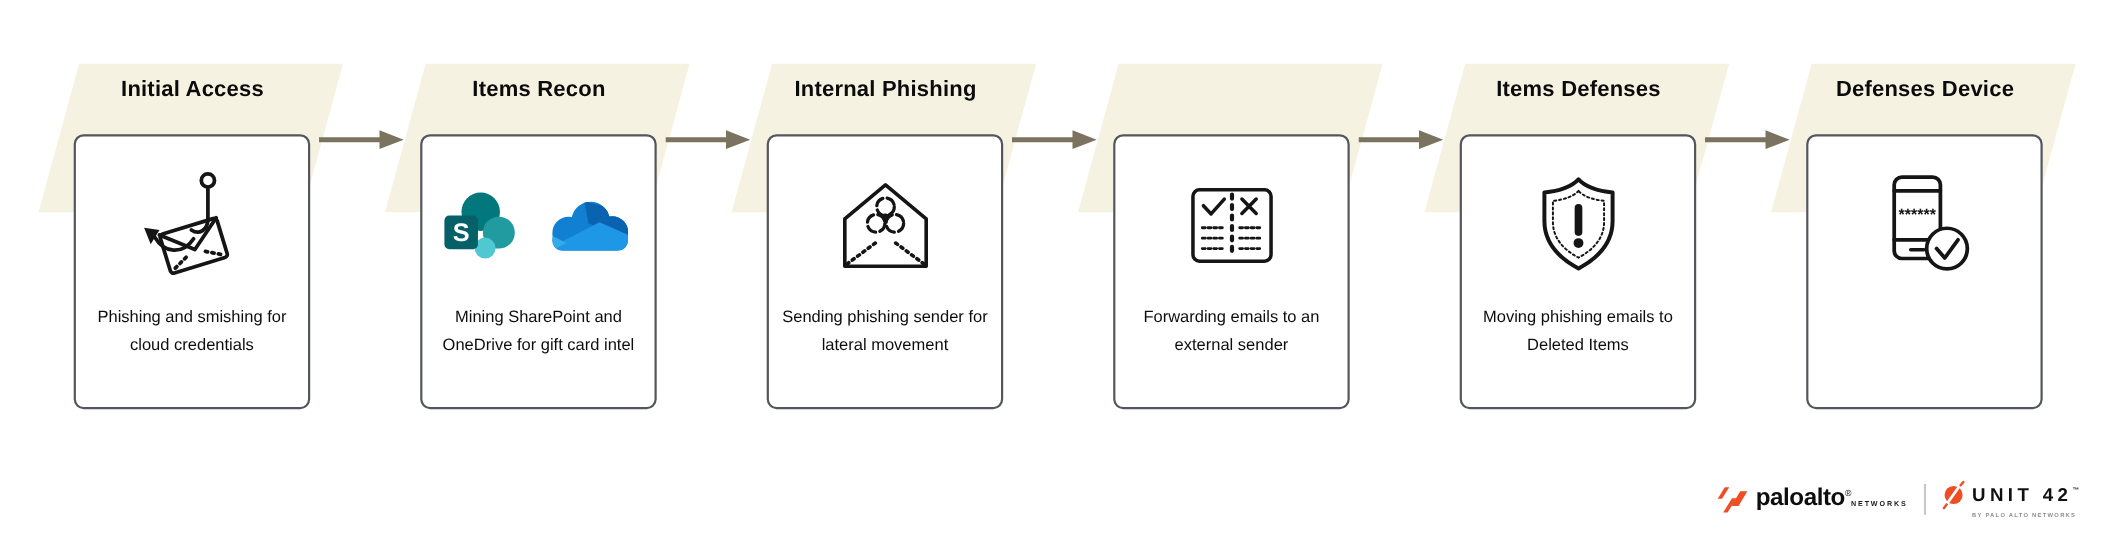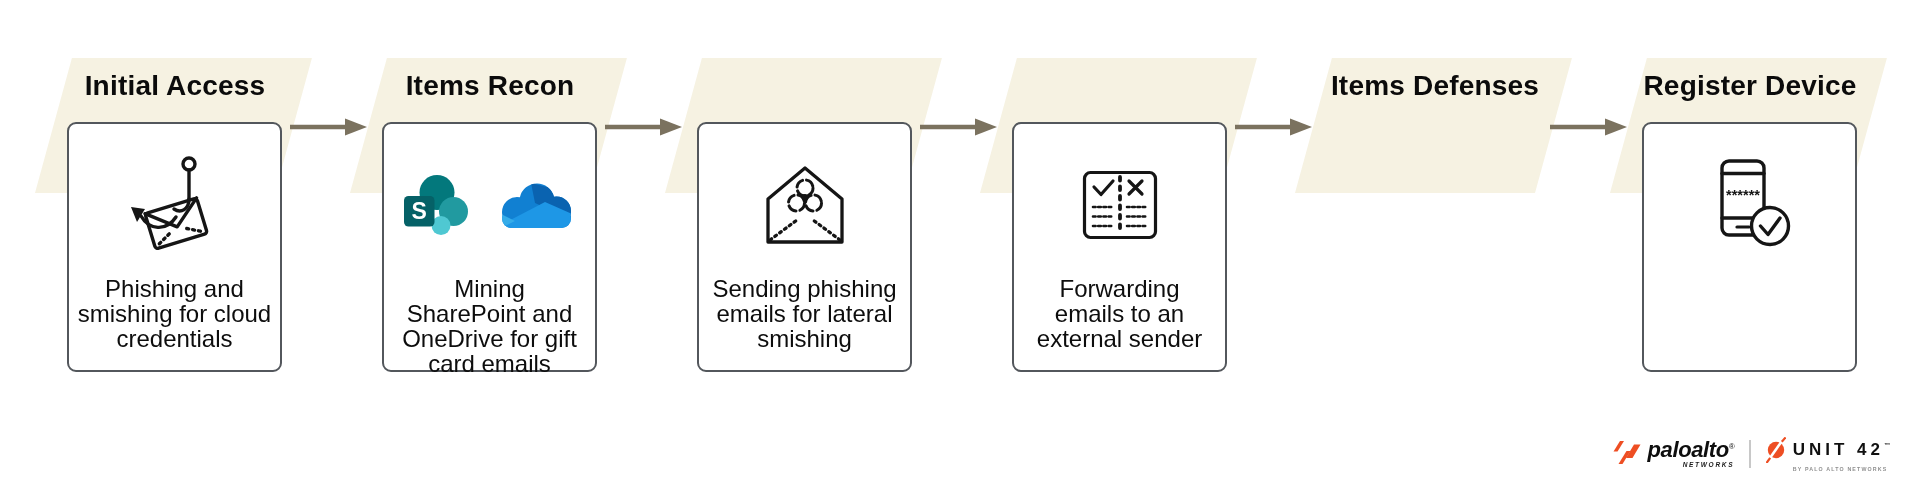--- a/index.html
+++ b/index.html
@@ -7,45 +7,45 @@
     position:relative;width:1920px;height:492px;background:#ffffff;
     font-family:"Liberation Sans", sans-serif;overflow:hidden;
   }
   .stage{position:absolute;top:0;width:315px;height:400px;}
   .para{
     position:absolute;left:35px;top:58px;width:240px;height:135px;
     background:#f6f2e2;transform:skewX(-15.3deg);transform-origin:bottom left;
   }
   .stage-title{
     position:absolute;left:55px;top:70px;width:240px;text-align:center;
-    font-size:28px;font-weight:bold;color:#0b0b0b;letter-spacing:.2px;
+    font-size:20px;font-weight:bold;color:#0b0b0b;letter-spacing:.2px;
   }
   .card{
     position:absolute;left:67px;top:122px;width:215px;height:250px;
     background:#ffffff;border:2px solid #53575c;border-radius:9px;box-sizing:border-box;
   }
   .icon-box{
     position:absolute;top:14px;left:0;right:0;height:134px;
     display:flex;align-items:center;justify-content:center;gap:12px;
   }
   .desc{
     position:absolute;top:152px;left:8px;right:8px;text-align:center;
-    font-size:24px;line-height:25px;color:#0d0d0d;
+    font-size:15px;line-height:25px;color:#0d0d0d;
   }
   .arrow{position:absolute;top:118px;left:290px;width:77px;height:18px;}
   .arrow line{stroke:#7b725f;stroke-width:4.6px;}
   .arrow polygon{fill:#7b725f;}
 
   
   .footer{
     position:absolute;right:30px;bottom:14px;height:48px;
     display:flex;align-items:center;gap:15px;
   }
   .pan-logo{display:flex;align-items:flex-start;gap:6px;}
-  .pan-text{display:flex;flex-direction:column;align-items:flex-end;line-height:1;font-style:italic;}
+  .pan-text{display:flex;flex-direction:row;align-items:flex-end;line-height:1;}
   .pan-word{font-size:22px;font-weight:bold;color:#0e0e0e;letter-spacing:-.4px;}
   .pan-reg{font-size:8px;vertical-align:8px;font-weight:normal;}
   .pan-sub{font-size:6.5px;font-weight:bold;letter-spacing:1.7px;color:#1a1a1a;margin-top:1px;}
   .logo-divider{width:1.5px;height:28px;background:#c8c8c8;}
   .u42{display:flex;flex-direction:column;}
   .u42-row{display:flex;align-items:center;gap:7px;}
   .u42-word{font-size:17px;font-weight:800;letter-spacing:4px;color:#101010;white-space:nowrap;}
   .u42-tm{font-size:6px;vertical-align:8px;letter-spacing:0;}
   .u42-tag{font-size:5.3px;font-weight:bold;letter-spacing:1.15px;color:#8f8f8f;margin:3px 0 0 27px;white-space:nowrap;}
 
@@ -107,47 +107,48 @@
             </clipPath>
           </defs>
           <g clip-path="url(#odclip)">
             <rect x="0" y="0" width="92" height="48" fill="#1180d2"></rect>
             <polygon points="44,2 92,14 92,42 48,22" fill="#0a63b0"></polygon>
             <polygon points="6,48 58,21 92,36 92,48" fill="#1e97e6"></polygon>
             <polygon points="6,29 28,40 12,48 0,43" fill="#35ace9"></polygon>
           </g>
         </svg>
       </div>
-      <div class="desc">Mining SharePoint and OneDrive for gift card emails</div>
+      <div class="desc">Mining SharePoint and OneDrive for gift card intel</div>
     </div>
     <svg class="arrow" viewBox="0 0 77 18">
       <line x1="0" y1="9" x2="58" y2="9"></line>
         <polygon points="55,0.5 77,9 55,17.5"></polygon>
     </svg>
   </div>
 
   <div class="stage" style="left:630px">
     <div class="para"></div>
+    <div class="stage-title">Internal Phishing</div>
     <div class="card">
       <div class="icon-box">
         <svg width="88" height="84" viewBox="0 0 88 84">
           <g class="ink" stroke-width="3.3">
             <path d="M7 36 L44 5 L81 36 V79 H7 Z"></path>
             <path d="M9 77 L36 57" stroke-dasharray="2 4"></path>
             <path d="M79 77 L52 57" stroke-dasharray="2 4"></path>
             <g stroke-width="3">
               <circle cx="44" cy="25" r="8" stroke-dasharray="9 4"></circle>
               <circle cx="35.5" cy="40" r="8" stroke-dasharray="9 4"></circle>
               <circle cx="52.5" cy="40" r="8" stroke-dasharray="9 4"></circle>
             </g>
             <circle cx="44" cy="34.5" r="3.4" fill="#151515" stroke="none"></circle>
           </g>
         </svg>
       </div>
-      <div class="desc">Sending phishing emails for lateral smishing</div>
+      <div class="desc">Sending phishing sender for lateral movement</div>
     </div>
     <svg class="arrow" viewBox="0 0 77 18">
       <line x1="0" y1="9" x2="58" y2="9"></line>
         <polygon points="55,0.5 77,9 55,17.5"></polygon>
     </svg>
   </div>
 
   <div class="stage" style="left:945px">
     <div class="para"></div>
     <div class="card">
@@ -173,29 +174,42 @@
     </div>
     <svg class="arrow" viewBox="0 0 77 18">
       <line x1="0" y1="9" x2="58" y2="9"></line>
         <polygon points="55,0.5 77,9 55,17.5"></polygon>
     </svg>
   </div>
 
   <div class="stage" style="left:1260px">
     <div class="para"></div>
     <div class="stage-title">Items Defenses</div>
+    <div class="card">
+      <div class="icon-box">
+        <svg width="84" height="92" viewBox="0 0 84 92">
+          <g class="ink">
+            <path stroke-width="3.6" d="M42 4 C37 10 25 15 11 16 L11 42 C11 62 25 76 42 85 C59 76 73 62 73 42 L73 16 C59 15 47 10 42 4 Z"></path>
+            <path stroke-width="2.4" stroke-dasharray="2.5 3.5" transform="translate(10.5,11.5) scale(0.75)" d="M42 4 C37 10 25 15 11 16 L11 42 C11 62 25 76 42 85 C59 76 73 62 73 42 L73 16 C59 15 47 10 42 4 Z"></path>
+            <line x1="42" y1="30" x2="42" y2="52" stroke-width="7"></line>
+            <circle cx="42" cy="62" r="4.5" fill="#151515" stroke="none"></circle>
+          </g>
+        </svg>
+      </div>
+      <div class="desc">Moving phishing emails to Deleted Items</div>
+    </div>
     <svg class="arrow" viewBox="0 0 77 18">
       <line x1="0" y1="9" x2="58" y2="9"></line>
         <polygon points="55,0.5 77,9 55,17.5"></polygon>
     </svg>
   </div>
 
   <div class="stage" style="left:1575px">
     <div class="para"></div>
-    <div class="stage-title">Register Device</div>
+    <div class="stage-title">Defenses Device</div>
     <div class="card">
       <div class="icon-box">
         <svg width="86" height="94" viewBox="0 0 86 94">
           <g class="ink" stroke-width="3.4">
             <rect x="15" y="3" width="42" height="74" rx="7"></rect>
             <line x1="15" y1="15.5" x2="57" y2="15.5"></line>
             <line x1="15" y1="60" x2="57" y2="60"></line>
             <line x1="30" y1="69" x2="42" y2="69" stroke-width="3.2"></line>
           </g>
           <text x="36" y="42" text-anchor="middle" font-size="15" font-weight="bold" fill="#151515" textLength="34" lengthAdjust="spacingAndGlyphs">******</text>

